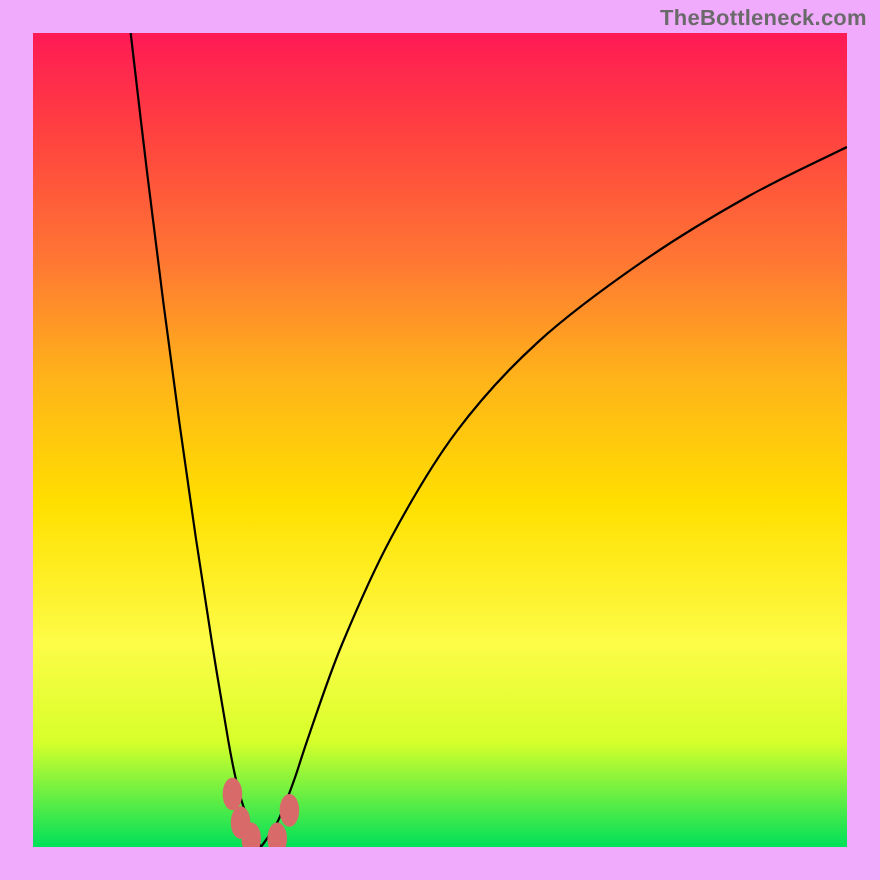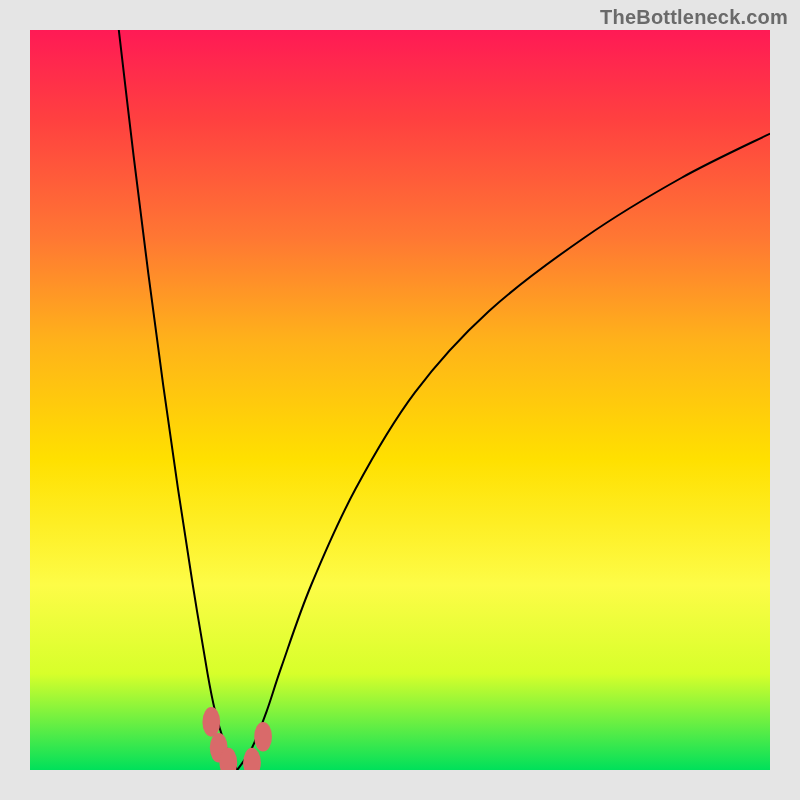--- a/index.html
+++ b/index.html
@@ -9,21 +9,21 @@
     height: 800px;
     overflow: hidden;
     background: #000;
     font-family: Arial, Helvetica, sans-serif;
   }
   .frame {
     position: relative;
     width: 800px;
     height: 800px;
     box-sizing: border-box;
-    background: #e5e5e5;
+    background: #f0abfc;
   }
   .plot-area {
     position: absolute;
     left: 30px;
     top: 30px;
     width: 740px;
     height: 740px;
     background: linear-gradient(
       to bottom,
       #ff1a55 0%,

